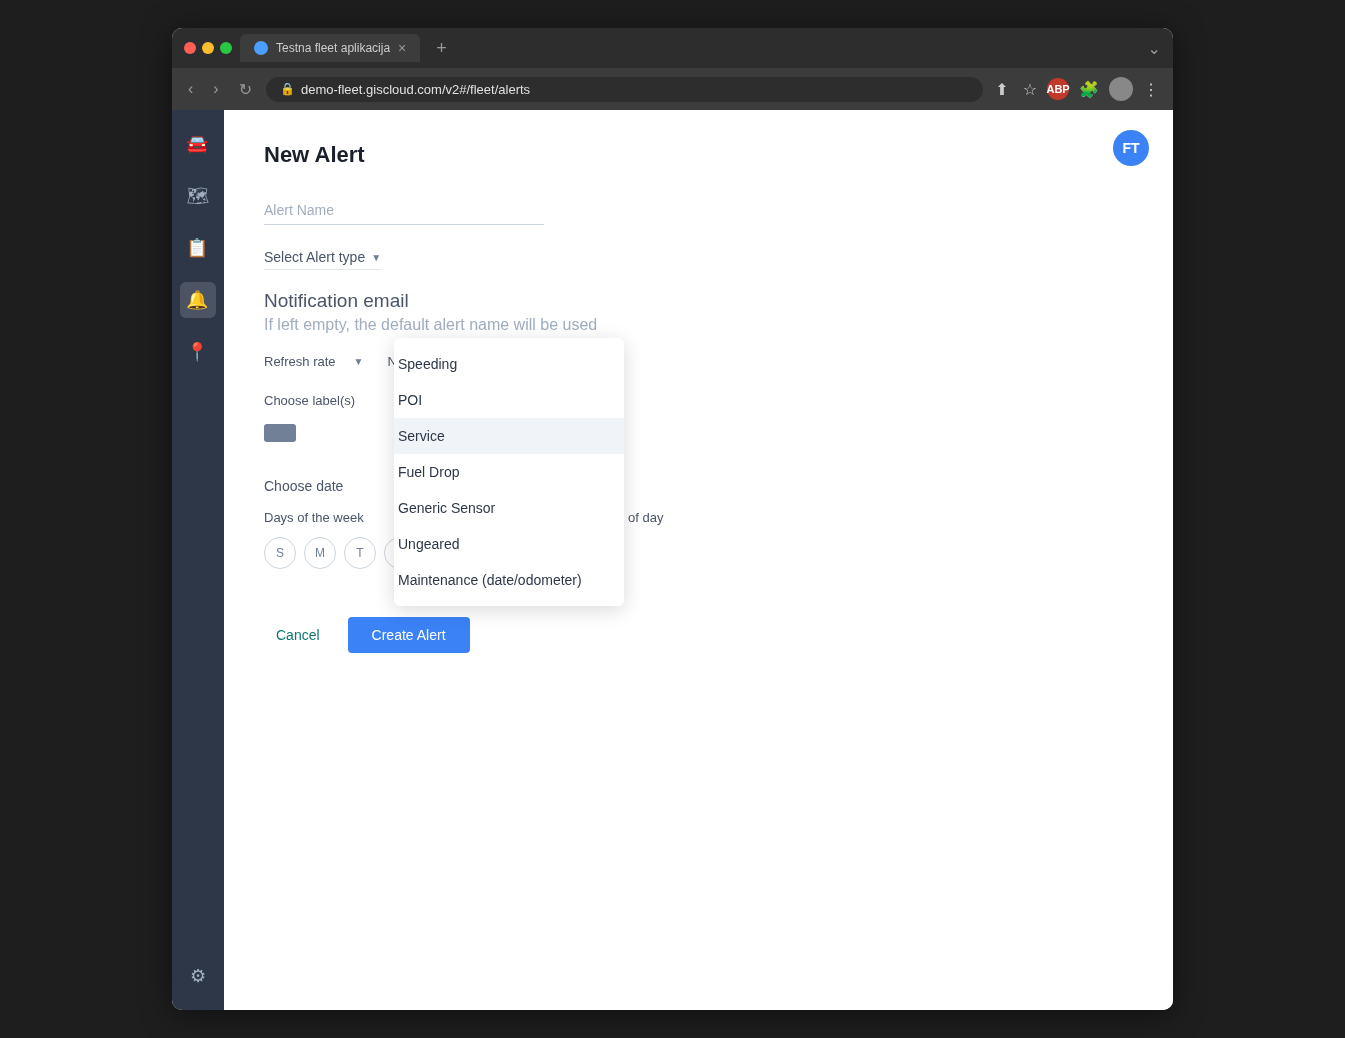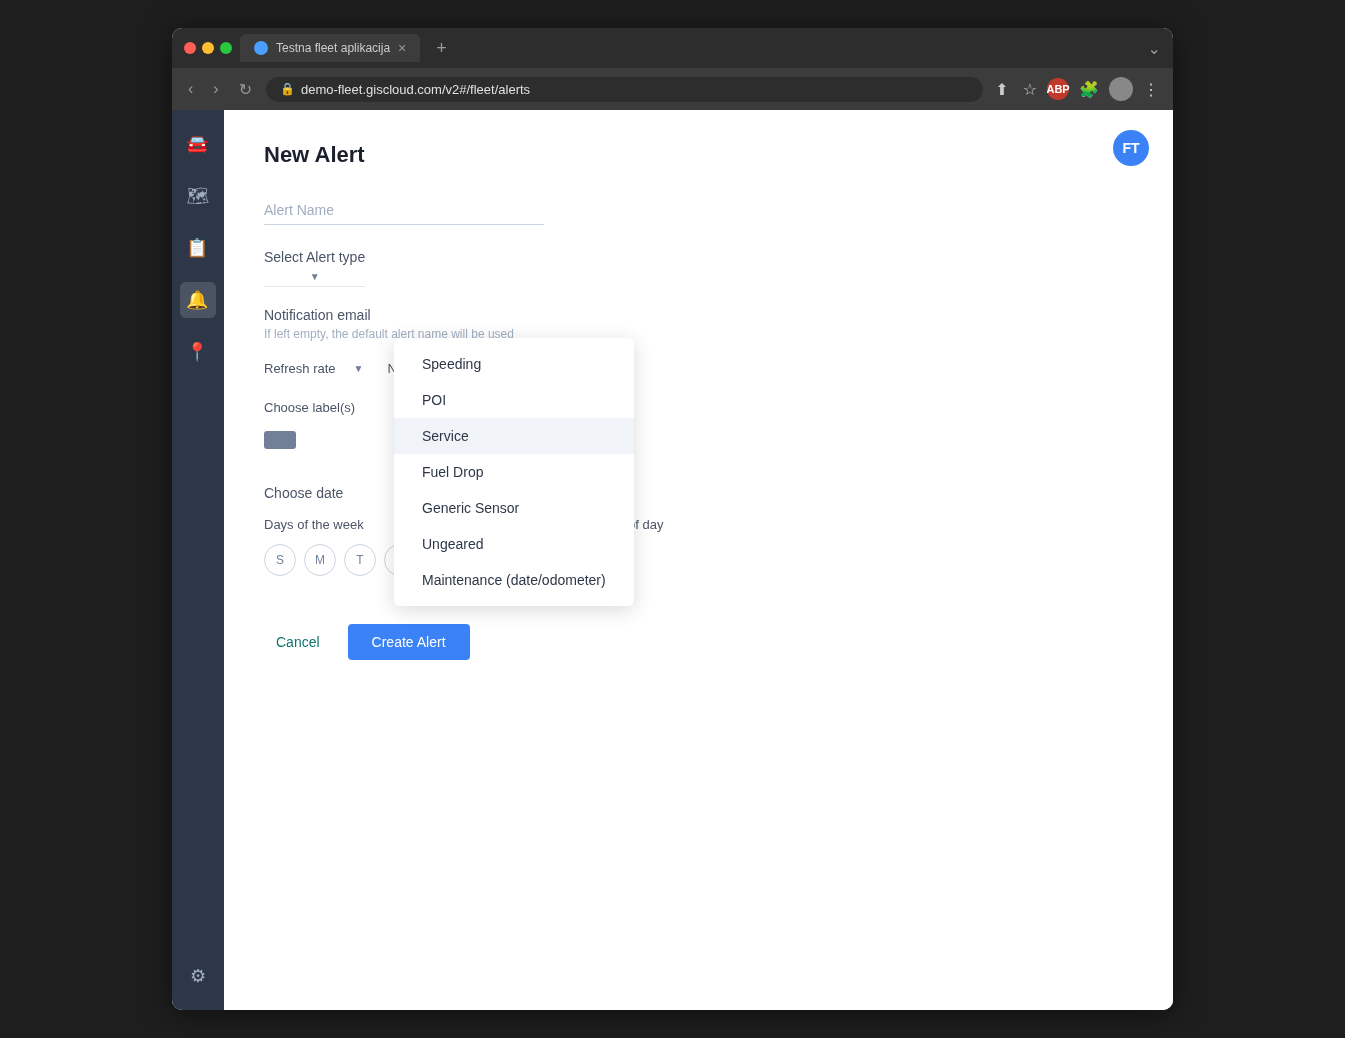--- a/index.html
+++ b/index.html
@@ -39,27 +39,27 @@
     
     .page-title { font-size: 22px; font-weight: 600; color: #1a202c; margin-bottom: 28px; }
     
     .form-section { max-width: 700px; }
     
     .form-group { margin-bottom: 20px; }
     
     .alert-name-input { width: 280px; border: none; border-bottom: 1px solid #cbd5e0; padding: 6px 0; font-size: 14px; color: #2d3748; outline: none; background: transparent; }
     .alert-name-input::placeholder { color: #a0aec0; }
     
-    .select-trigger { display: inline-flex; align-items: center; gap: 6px; color: #4a5568; font-size: 14px; cursor: pointer; padding: 4px 0; border-bottom: 1px solid #e2e8f0; flex-direction: column; }
+    .select-trigger { display: inline-flex; align-items: center; gap: 6px; color: #4a5568; font-size: 14px; cursor: pointer; padding: 4px 0; border-bottom: 1px solid #e2e8f0; }
     .dropdown-arrow { font-size: 10px; color: #718096; }
 
     
     .notification-section { margin-top: 8px; }
-    .notification-label { font-size: 14px; color: #4a5568; font-weight: 500; margin-bottom: 4px; }
-    .notification-hint { font-size: 12px; color: #a0aec0; }
+    .notification-label { font-size: 19px; color: #4a5568; font-weight: 500; margin-bottom: 4px; }
+    .notification-hint { font-size: 16px; color: #a0aec0; }
 
     
     .refresh-row { display: flex; gap: 24px; align-items: center; margin: 20px 0; }
     .refresh-item { display: flex; align-items: center; gap: 18px; font-size: 13px; color: #4a5568; cursor: pointer; }
 
     
     .units-labels-row { display: flex; gap: 40px; margin-top: 24px; }
     .form-col { }
     .col-label { font-size: 13px; color: #4a5568; margin-bottom: 8px; }
     .units-select { width: 220px; border: none; border-bottom: 1px solid #cbd5e0; padding: 6px 0; font-size: 14px; color: #4a5568; display: flex; align-items: center; justify-content: space-between; cursor: pointer; }
@@ -80,21 +80,21 @@
     .time-label { font-size: 13px; color: #718096; }
     .time-input { border: none; border-bottom: 1px solid #3b82f6; padding: 4px 0; font-size: 14px; color: #2d3748; outline: none; background: transparent; width: 90px; text-align: center; }
 
     
     .action-row { display: flex; align-items: center; gap: 16px; margin-top: 48px; }
     .cancel-btn { background: none; border: none; font-size: 14px; color: #0f766e; cursor: pointer; padding: 8px 12px; }
     .create-btn { background: #3b82f6; color: #fff; border: none; border-radius: 4px; padding: 10px 24px; font-size: 14px; cursor: pointer; font-weight: 500; }
 
     
     .dropdown-menu { position: absolute; top: 228px; left: 170px; background: #fff; border-radius: 6px; box-shadow: 0 4px 20px rgba(0,0,0,0.15); padding: 8px 0; min-width: 230px; z-index: 100; }
-    .dropdown-item { padding: 10px 28px; font-size: 14px; color: #2d3748; cursor: pointer; }
+    .dropdown-item { padding: 10px 4px; font-size: 14px; color: #2d3748; cursor: pointer; }
     .dropdown-item.highlighted { background: #f0f4f8; }
   </style>
 </head>
 <body>
 
 <div class="browser-window">
 
   <div class="browser-titlebar">
     <div class="traffic-lights">
       <div class="traffic-light traffic-red"></div>

